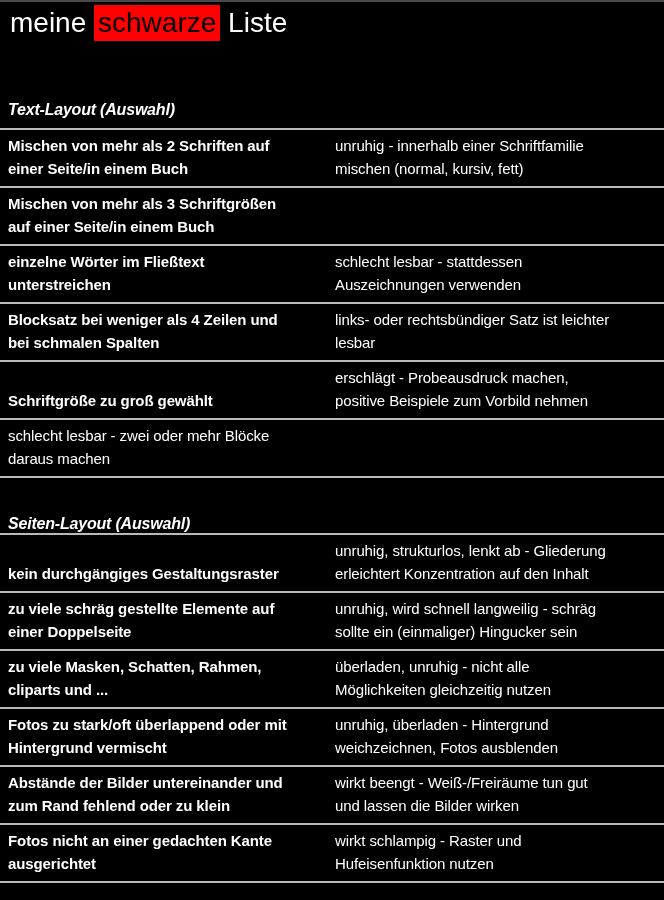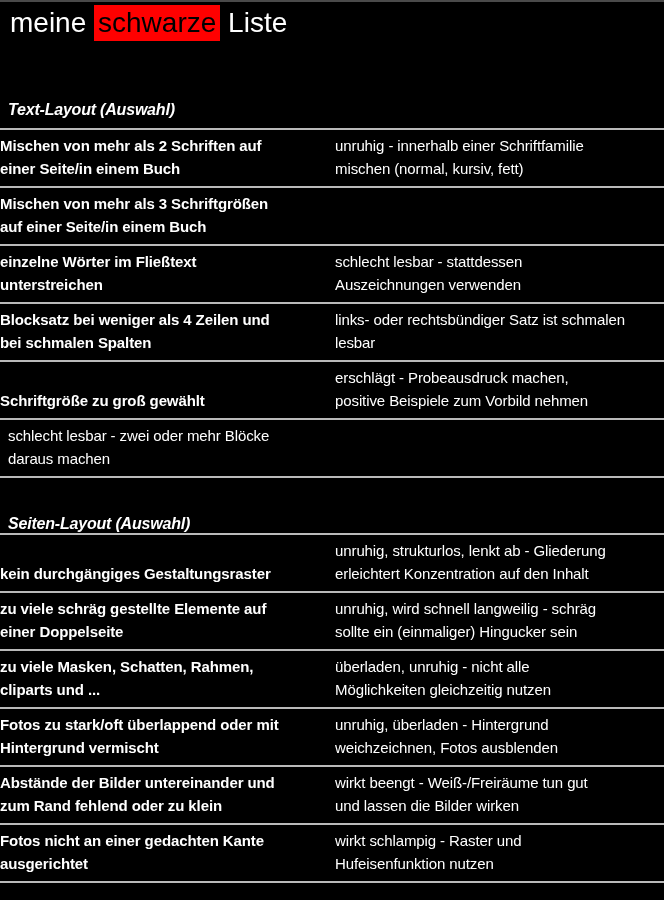--- a/index.html
+++ b/index.html
@@ -53,20 +53,21 @@
     padding: 4px 0 6px 0;
   }
   .cell {
     font-size: 15px;
     line-height: 23px;
     white-space: pre-line;
     letter-spacing: -0.1px;
   }
   .cell.left {
     font-weight: 700;
+    padding-left: 8px;
     padding-right: 6px;
   }
   .cell.right {
     font-weight: 400;
     padding-left: 8px;
     padding-right: 20px;
   }
 </style>
 </head>
 <body>
@@ -90,21 +91,21 @@
     </div>
     <div class="t-row">
       <div class="cell left">einzelne Wörter im Fließtext
 unterstreichen</div>
       <div class="cell right">schlecht lesbar - stattdessen
 Auszeichnungen verwenden</div>
     </div>
     <div class="t-row">
       <div class="cell left">Blocksatz bei weniger als 4 Zeilen und
 bei schmalen Spalten</div>
-      <div class="cell right">links- oder rechtsbündiger Satz ist schmalen
+      <div class="cell right">links- oder rechtsbündiger Satz ist leichter
 lesbar</div>
     </div>
     <div class="t-row">
       <div class="cell left">Schriftgröße zu groß gewählt</div>
       <div class="cell right">erschlägt - Probeausdruck machen,
 positive Beispiele zum Vorbild nehmen</div>
     </div>
     <div class="t-row">
       <div class="cell right">schlecht lesbar - zwei oder mehr Blöcke
 daraus machen</div>

